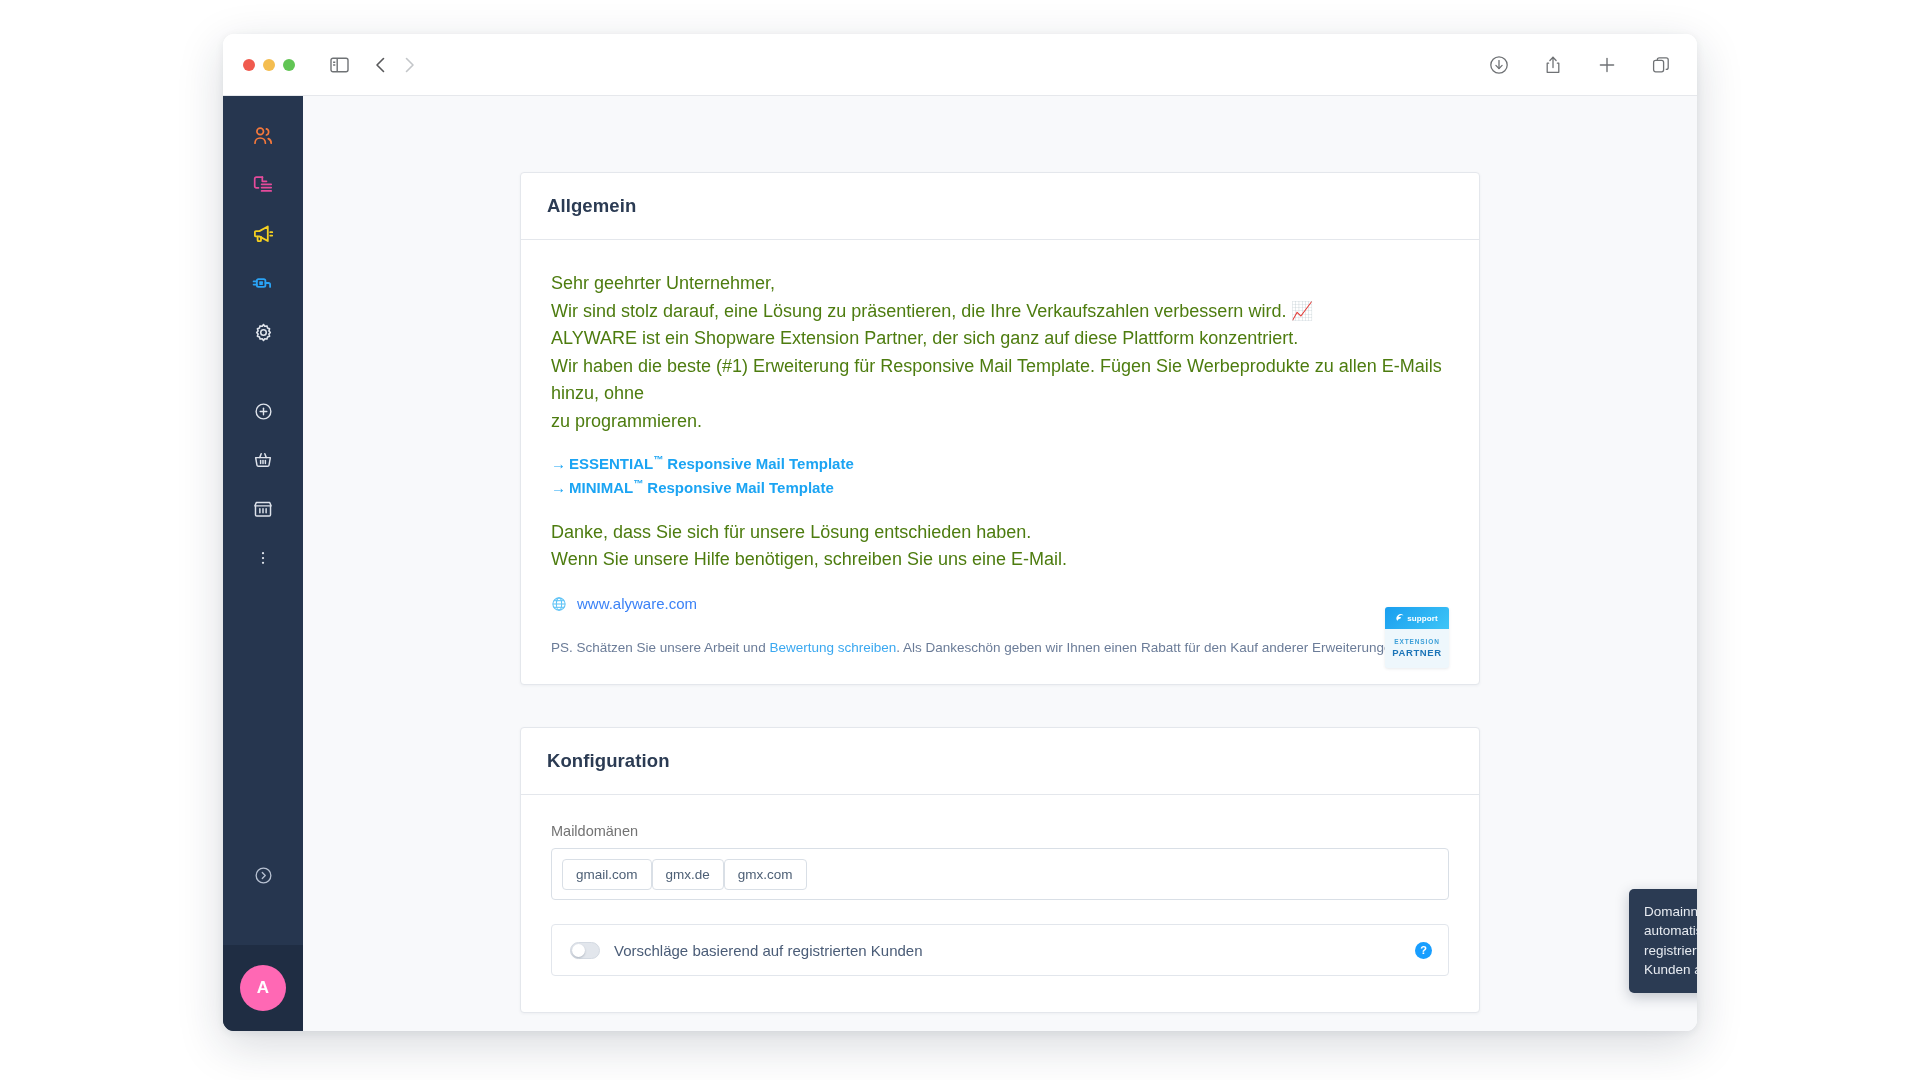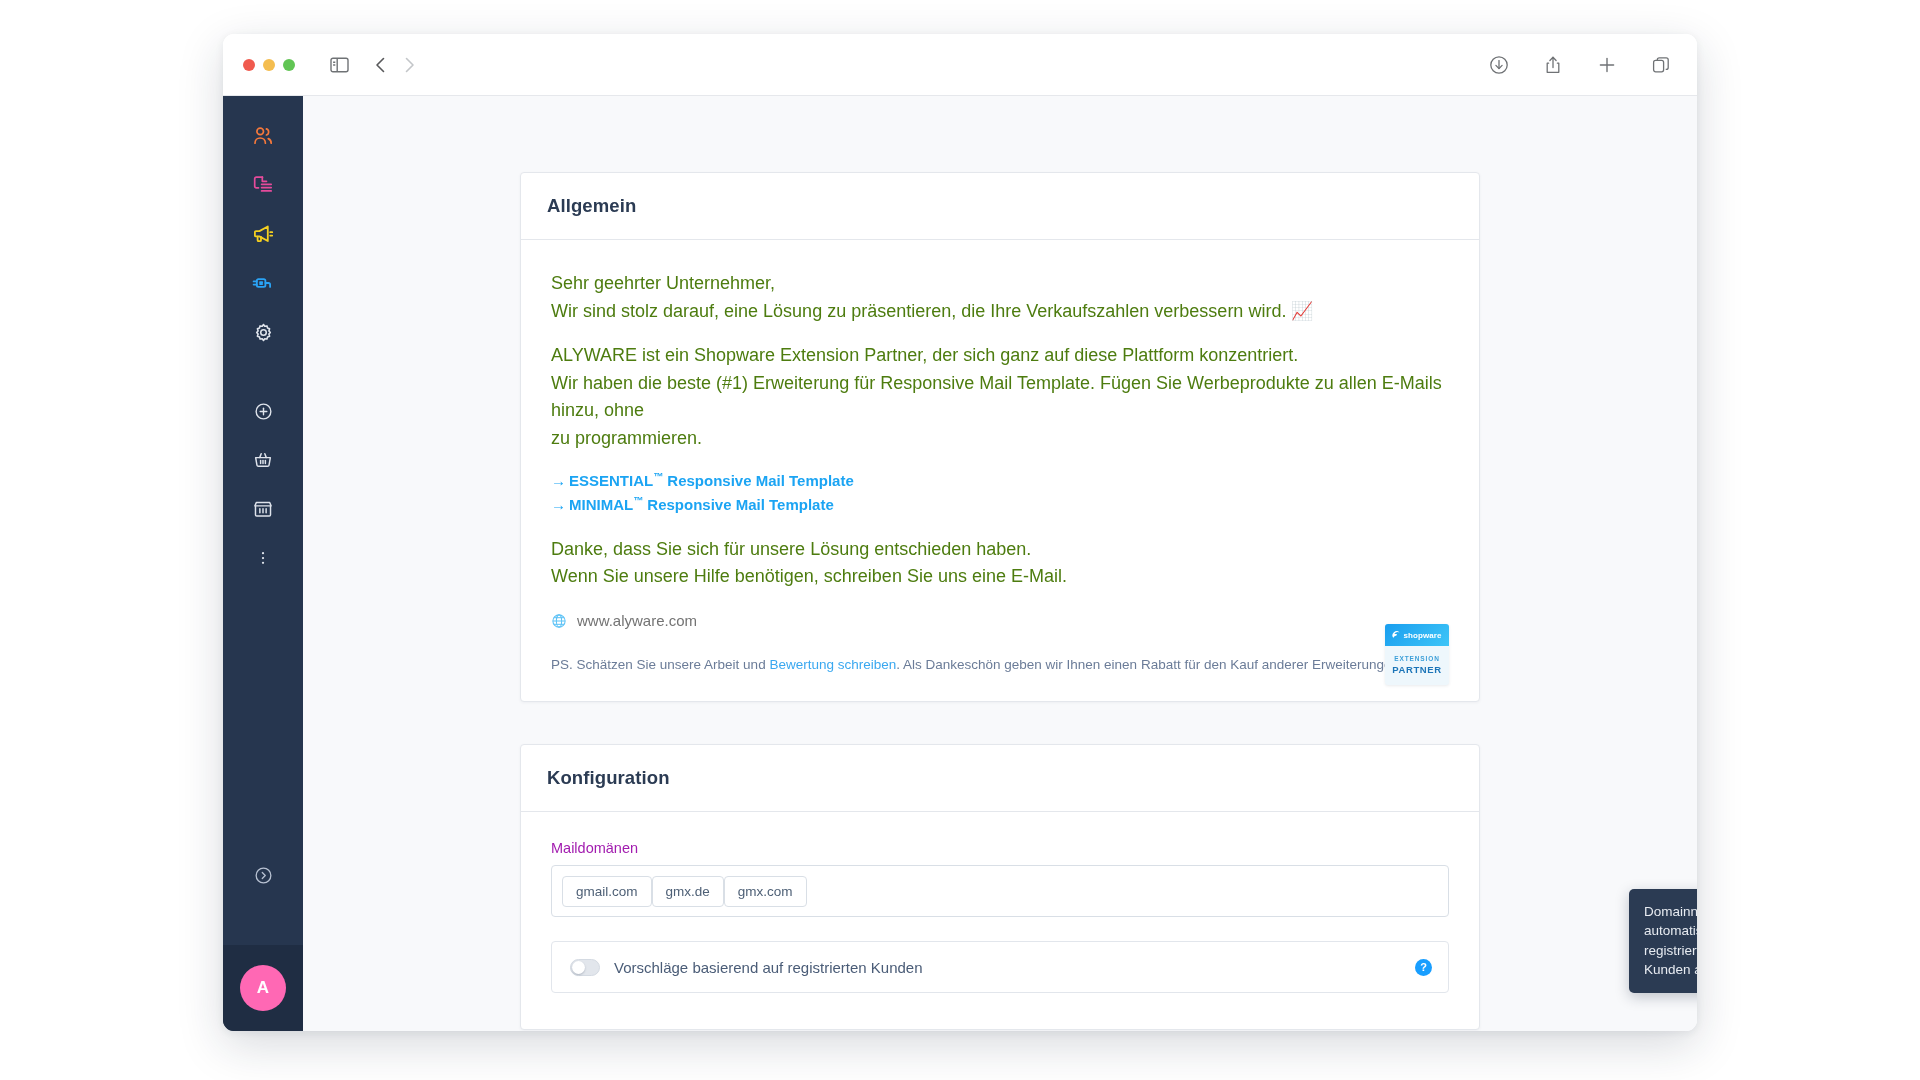--- a/index.html
+++ b/index.html
@@ -135,40 +135,40 @@
     color: #2b3b53;
     letter-spacing: .1px;
   }
   .card-body { padding: 30px 30px 26px 30px; position: relative; }
 
   .para {
     font-size: 18px;
     line-height: 1.53;
     color: #4d7c0f;
   }
-  .para + .para { margin-top: 17px; }
+  .para + .para { }
 
   .linkline {
     font-size: 15px;
     font-weight: 700;
     color: #1ba4f3;
     line-height: 1.62;
   }
   .linkline .arr { font-weight: 400; color: #1ba4f3; margin-right: 3px; }
   .sup { font-size: 10px; vertical-align: super; }
 
   .contact-line {
     font-size: 15px;
     color: #56688a;
     line-height: 1.62;
     display: flex;
     align-items: center;
     gap: 7px;
   }
-  .contact-line.link-blue { color: #737373; gap: 10px; }
+  .contact-line.link-blue { color: #3b82f6; gap: 10px; }
   .ci { display: inline-flex; width: 16px; justify-content: center; color: #9aa9bd; }
   .ci.globe { color: #5fc3f6; }
 
   .ps-line {
     font-size: 13.5px;
     color: #6b7c98;
     margin-top: 22px;
     line-height: 1.5;
   }
   .ps-line a { color: #3aa8f0; text-decoration: none; }
@@ -195,21 +195,21 @@
     justify-content: center;
     gap: 2px;
     letter-spacing: .1px;
   }
   .pb-ext { font-size: 6.5px; color: #3c9fd8; letter-spacing: .9px; font-weight: 600; padding-top: 9px; }
   .pb-part { font-size: 9.5px; color: #1c75b8; letter-spacing: .6px; font-weight: 700; padding: 2px 0 10px 0; }
 
   
   .cfg-label {
     font-size: 14.5px;
-    color: #a21caf;
+    color: #737373;
     margin-bottom: 9px;
   }
   .chips-box {
     border: 1px solid #d9dfe6;
     border-radius: 4px;
     background: #ffffff;
     min-height: 52px;
     display: flex;
     align-items: center;
     padding: 8px 10px;
@@ -529,21 +529,21 @@
 
             <div class="ps-line">
               <span>PS. Schätzen Sie unsere Arbeit und </span><a href="#">Bewertung schreiben</a><span>. Als Dankeschön geben wir Ihnen einen Rabatt für den Kauf anderer Erweiterungen. </span><span>👍</span>
             </div>
 
             <div class="partner-badge">
               <div class="pb-top">
                 <svg width="9" height="9" viewBox="0 0 16 16" fill="#ffffff">
                   <path d="M13.4 2.6A7.4 7.4 0 0 0 2.3 12.3c.6-2.3 2.6-3.3 4.6-4 1.3-.5 2-1 2-1.8 0-.7-.6-1-1.6-1H4.1a7.4 7.4 0 0 1 9.3-2.9z"></path>
                 </svg>
-                <span>shopware</span>
+                <span>support</span>
               </div>
               <div class="pb-ext">EXTENSION</div>
               <div class="pb-part">PARTNER</div>
             </div>
 
           </div>
         </div>
 
         <div class="card">
           <div class="card-header">

